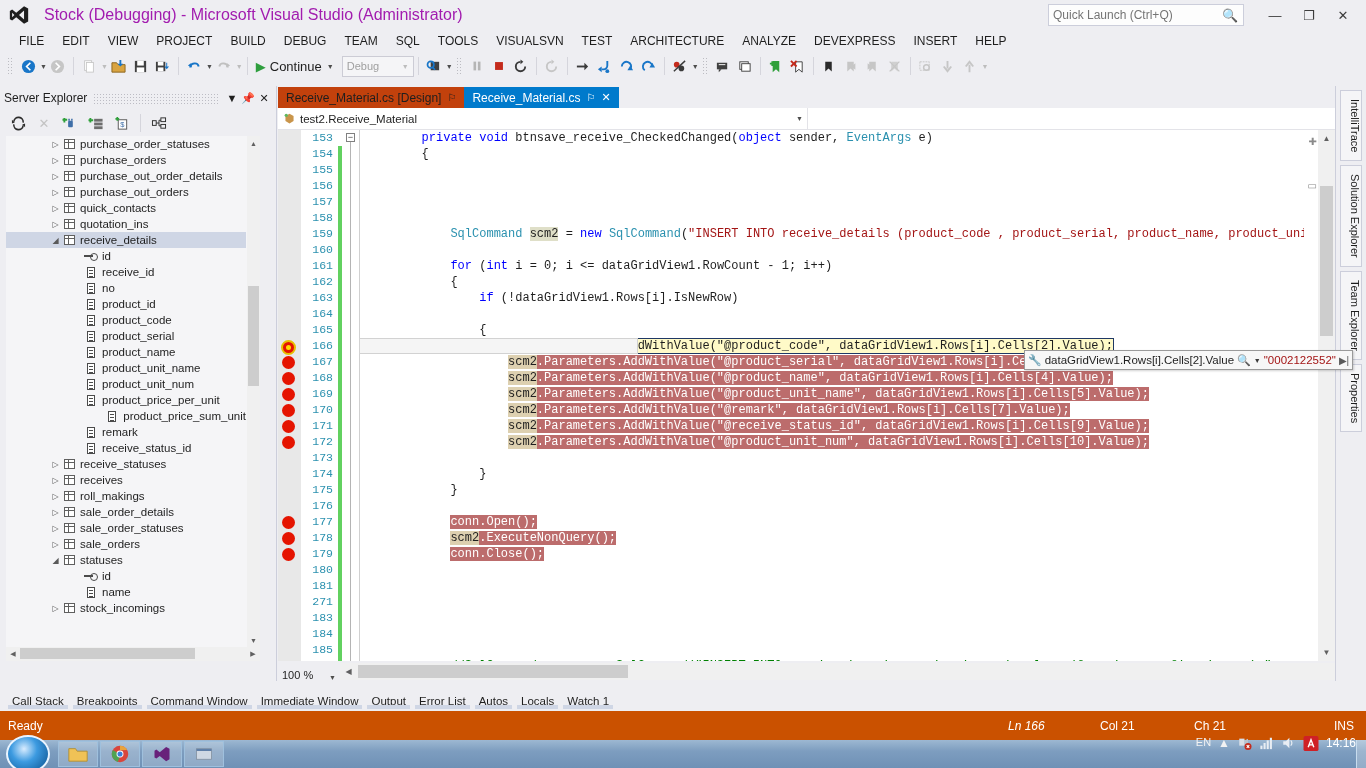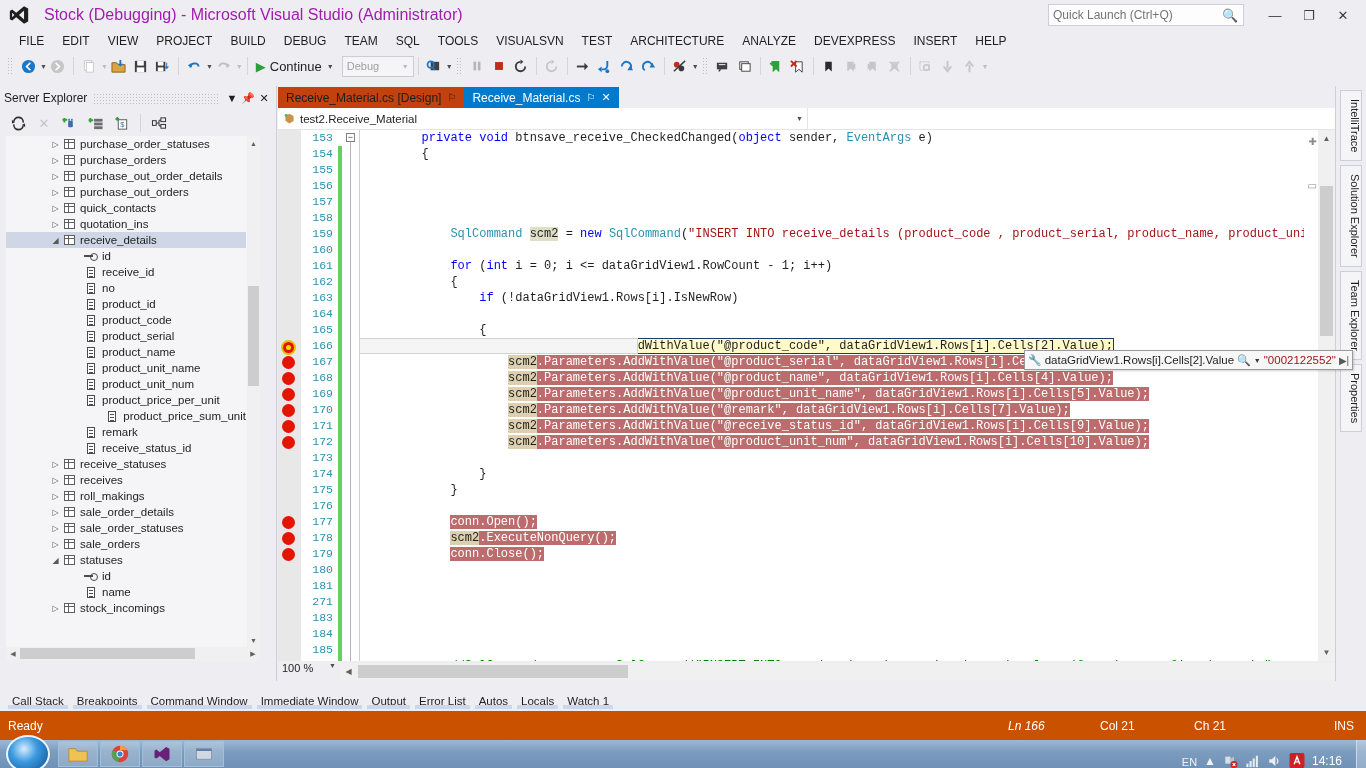--- a/index.html
+++ b/index.html
@@ -168,21 +168,21 @@
   .dbg-pin { font-size: 10px; color: #5a5a5a; }
 
   .ed-vscroll { position: absolute; right: 0; top: 44px; width: 17px; height: 531px; background: #f0f0f0; }
   .ed-vthumb { position: absolute; left: 2px; top: 56px; width: 13px; height: 150px; background: #cdcdcd; }
   .ed-vs-btn { position: absolute; left: 0; width: 17px; height: 17px; display: flex; align-items: center;
                justify-content: center; font-size: 8px; color: #606060; }
 
   
   .ed-bottom { position: absolute; left: 0; bottom: 0; width: 1057px; height: 20px;
                background: #eeeef2; display: flex; align-items: center; }
-  .zoom-combo { width: 62px; height: 19px; display: flex; align-items: flex-start; justify-content: space-between;
+  .zoom-combo { width: 62px; height: 19px; display: flex; align-items: flex-end; justify-content: space-between;
                 padding: 0 4px; font-size: 11px; color: #1e1e1e; }
   .ed-hscroll { flex: 1; height: 17px; background: #f0f0f0; position: relative; }
   .ed-hthumb { position: absolute; top: 2px; left: 18px; width: 270px; height: 13px; background: #cdcdcd; }
   .ed-hs-btn { position: absolute; top: 0; width: 17px; height: 17px; display: flex; align-items: center;
                justify-content: center; font-size: 8px; color: #606060; }
 
   
   .right-rail { position: absolute; top: 86px; right: 0; width: 31px; height: 595px; background: #eeeef2;
                 border-left: 1px solid #cccedb; }
   .rail-tab { width: 22px; margin: 4px auto 0; padding: 8px 0; font-size: 11px; color: #1e1e1e;
@@ -210,22 +210,22 @@
 
   
   .taskbar { position: absolute; bottom: 0; left: 0; width: 1366px; height: 28px;
              background: linear-gradient(to bottom,#9db8d2 0%, #7d9dbf 40%, #6f91b6 100%);
              display: flex; align-items: center; }
   .start-orb { position:absolute; left: 6px; bottom:-5px; width: 44px; height: 38px; border-radius: 50%;
                background: radial-gradient(circle at 40% 35%, #d8ecff 0%, #3c9ae0 40%, #0a4f8c 100%);
                border: 2px solid #e9f4ff; }
   .tb-item { width: 40px; height: 26px; margin-left: 2px; border: 1px solid #9fc0dd;
              background: rgba(255,255,255,.22); display: flex; align-items: center; justify-content: center; }
-  .tray { position: absolute; right: 0; bottom: 0; height: 32px; display: flex; align-items: flex-end; gap: 7px;
-          padding-right: 24px; font-size: 11px; color: #f2f2f2; }
+  .tray { position: absolute; right: 0; bottom: 0; height: 32px; display: flex; align-items: flex-start; gap: 7px;
+          padding-right: 10px; font-size: 11px; color: #f2f2f2; }
   .tray-ico { display: flex; align-items: center; justify-content: center; font-size: 12px; }
   .clock { font-size: 12px; color: #fff; }
   .showdesk { position: absolute; right: 0; bottom: 0; width: 10px; height: 28px;
               background: rgba(255,255,255,.25); border-left: 1px solid #c8dcee; }
 </style>
 </head>
 <body>
 
 <div class="app">
 

